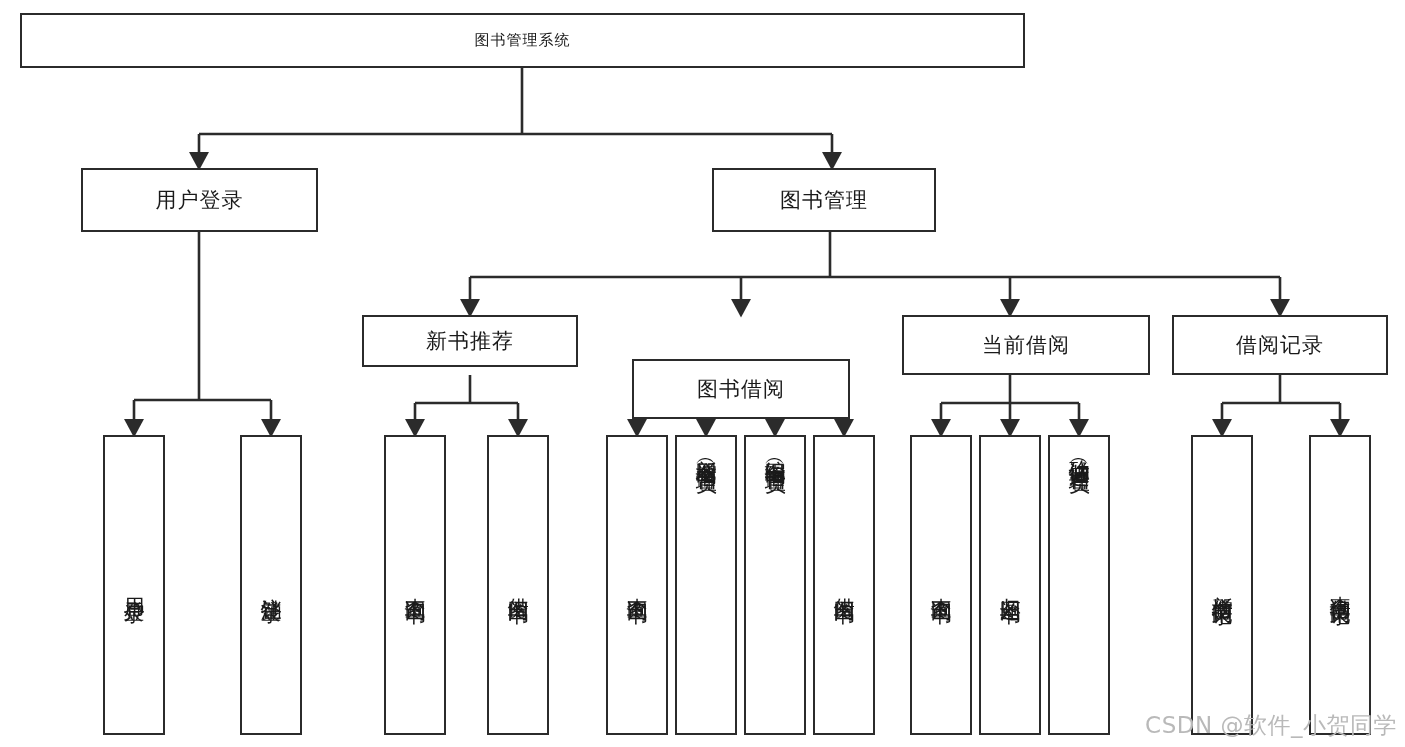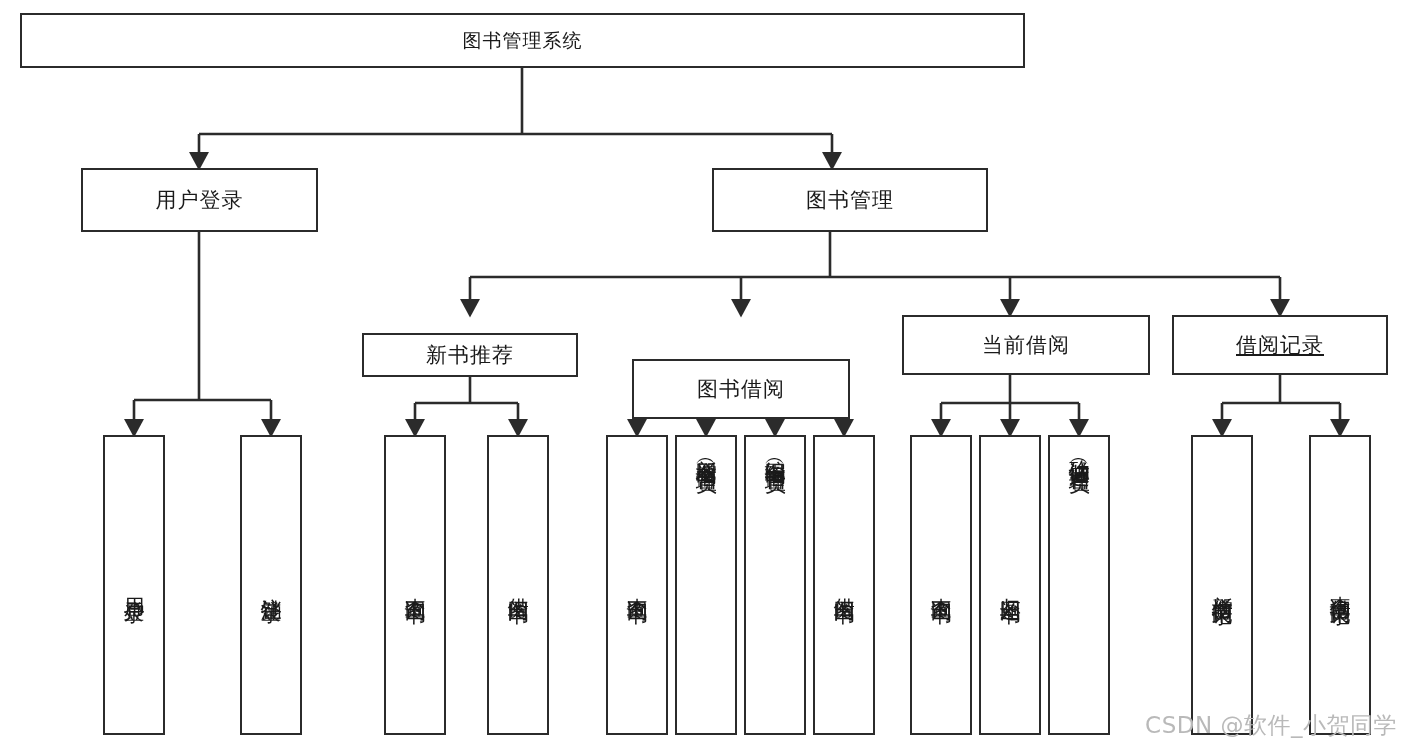--- a/index.html
+++ b/index.html
@@ -32,21 +32,21 @@
     background: #ffffff;
     border: 2px solid #2b2b2b;
     display: flex;
     align-items: center;
     justify-content: center;
     text-align: center;
     color: #1a1a1a;
     z-index: 2;
   }
   .node.root {
-    font-size: 19px;
+    font-size: 15px;
     letter-spacing: 1px;
   }
   .node.branch {
     font-size: 21px;
     letter-spacing: 1px;
   }
   .node.leaf {
     font-size: 21px;
     padding: 6px 0;
     align-items: flex-start;
@@ -132,26 +132,26 @@
       <path d="M1222,403 L1340,403"></path>
       <path d="M1222,403 L1222,427" marker-end="url(#arrowhead)"></path>
       <path d="M1340,403 L1340,427" marker-end="url(#arrowhead)"></path>
 
     </g>
   </svg>
 
   <div class="node root" style="left:20px; top:13px; width:1005px; height:55px;">图书管理系统</div>
 
   <div class="node branch" style="left:81px; top:168px; width:237px; height:64px;">用户登录</div>
-  <div class="node branch" style="left:712px; top:168px; width:276px; height:64px;">图书管理</div>
-
-  <div class="node branch" style="left:362px; top:333px; width:216px; height:44px;">新书推荐</div>
+  <div class="node branch" style="left:712px; top:168px; width:224px; height:64px;">图书管理</div>
+
+  <div class="node branch" style="left:362px; top:315px; width:216px; height:52px;">新书推荐</div>
   <div class="node branch" style="left:632px; top:315px; width:218px; height:60px;margin-top:44px;">图书借阅</div>
   <div class="node branch" style="left:902px; top:315px; width:248px; height:60px;">当前借阅</div>
-  <div class="node branch" style="left:1172px; top:315px; width:216px; height:60px;text-decoration:underline;">借阅记录</div>
+  <div class="node branch" style="left:1172px; top:315px; width:216px; height:60px;">借阅记录</div>
 
   <div class="node leaf" style="left:103px; top:435px; width:62px; height:300px;">
     <div class="leaf-inner">
       <span class="vtext">用户登录</span>
     </div>
   </div>
   <div class="node leaf" style="left:240px; top:435px; width:62px; height:300px;">
     <div class="leaf-inner">
       <span class="vtext">注销登录</span>
     </div>

